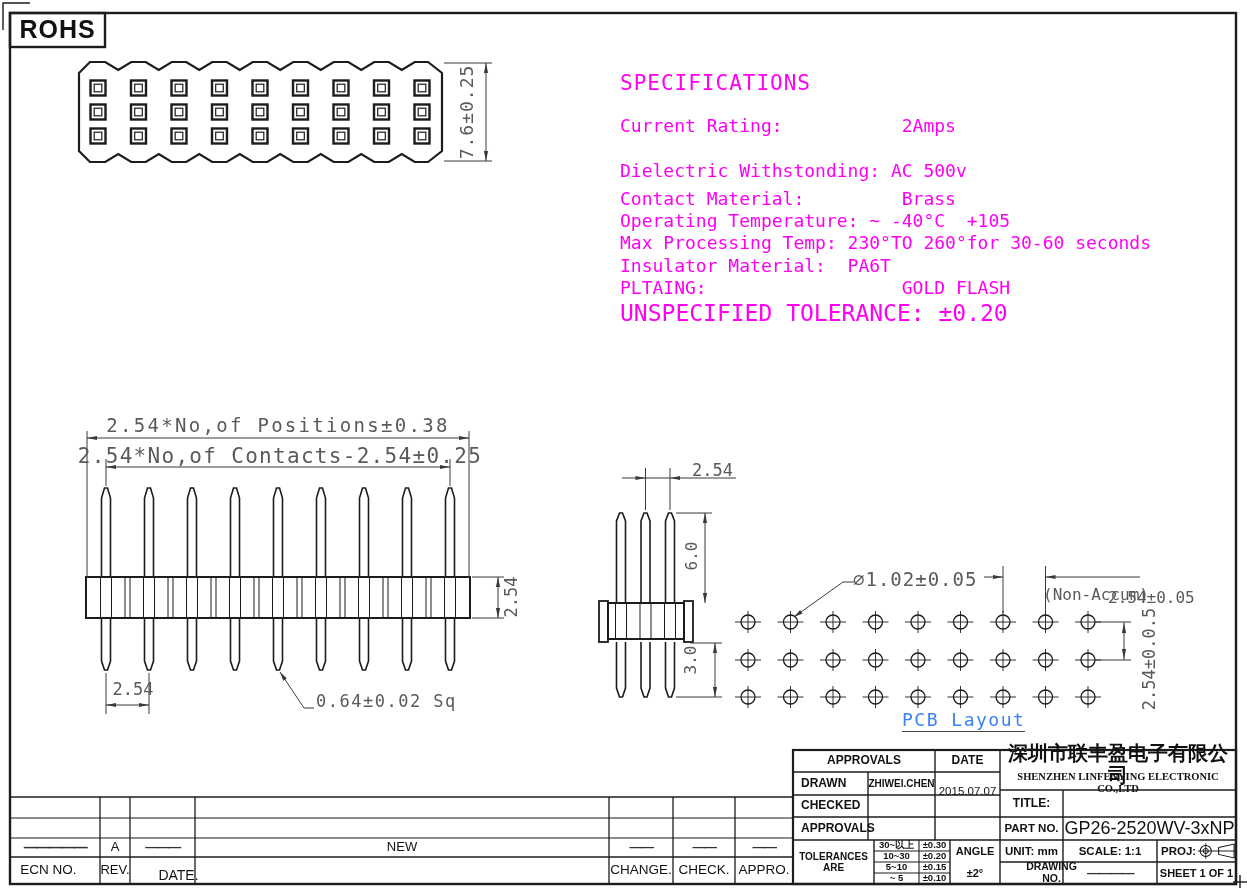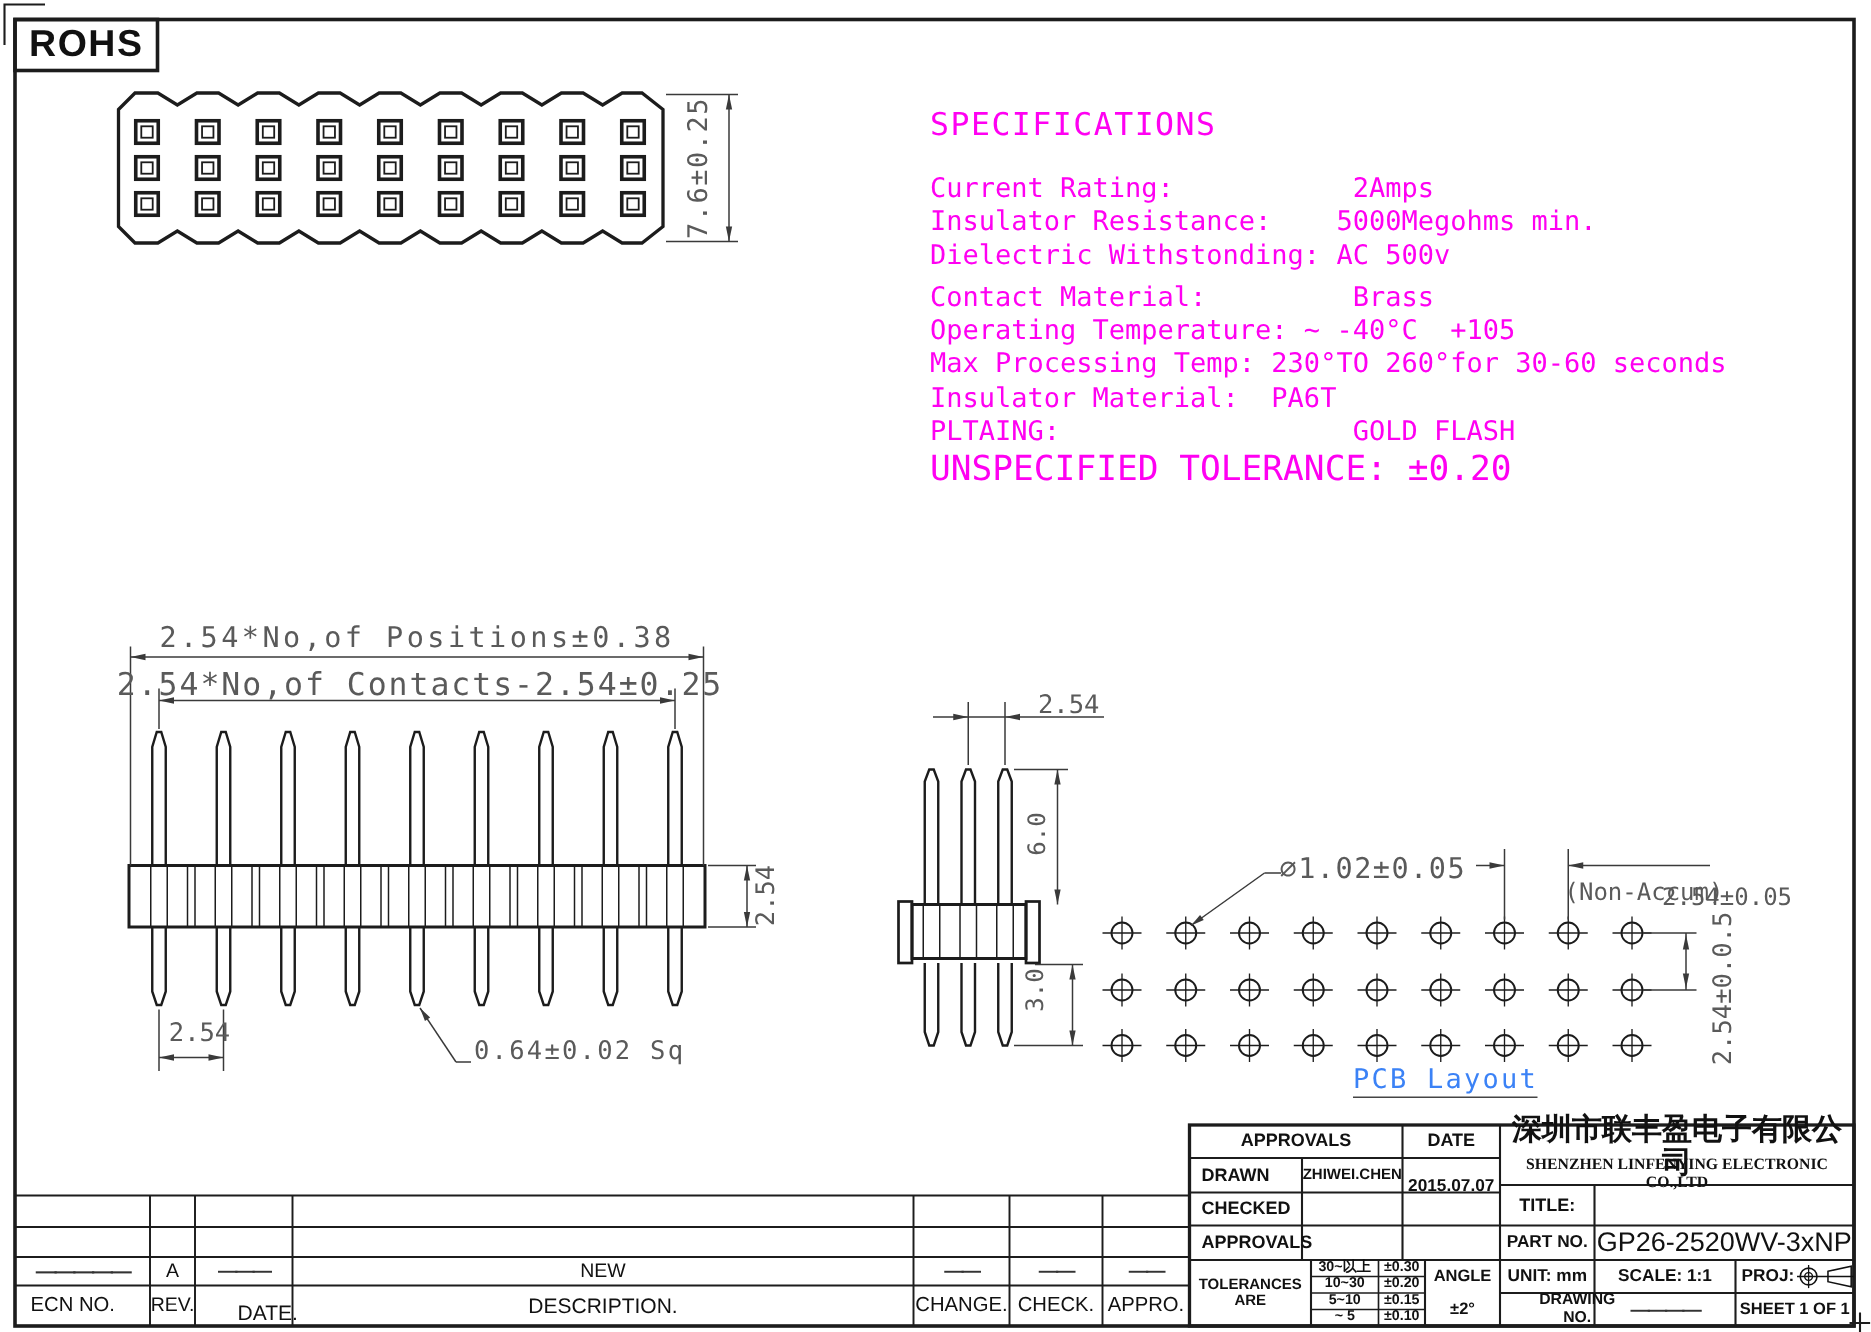--- a/index.html
+++ b/index.html
@@ -328,21 +328,20 @@
         <line x1="609" y1="797" x2="609" y2="884" stroke="#1c1c1c" stroke-width="1.3"></line>
         <line x1="673" y1="797" x2="673" y2="884" stroke="#1c1c1c" stroke-width="1.3"></line>
         <line x1="735" y1="797" x2="735" y2="884" stroke="#1c1c1c" stroke-width="1.3"></line>
       </g>
     </svg>
 
   <div class="t c" style="left:10px;top:13px;width:95px;height:34px;font-size:25px;font-weight:700;letter-spacing:1px;">ROHS</div>
 
   <div class="spec" style="left:620px;top:71px;font-size:21px;letter-spacing:1px;">SPECIFICATIONS</div>
   <div class="spec" style="left:620px;top:115px;font-size:18px;">Current Rating:           2Amps</div>
-  <div class="spec" style="left:620px;top:137px;font-size:18px;">Insulator Resistance:    5000Megohms min.</div>
   <div class="spec" style="left:620px;top:160px;font-size:18px;">Dielectric Withstonding: AC 500v</div>
   <div class="spec" style="left:620px;top:188px;font-size:18px;">Contact Material:         Brass</div>
   <div class="spec" style="left:620px;top:210px;font-size:18px;">Operating Temperature: ~ -40°C  +105</div>
   <div class="spec" style="left:620px;top:232px;font-size:18px;">Max Processing Temp: 230°TO 260°for 30-60 seconds</div>
   <div class="spec" style="left:620px;top:255px;font-size:18px;">Insulator Material:  PA6T</div>
   <div class="spec" style="left:620px;top:277px;font-size:18px;">PLTAING:                  GOLD FLASH</div>
   <div class="spec" style="left:620px;top:300px;font-size:23px;">UNSPECIFIED TOLERANCE: ±0.20</div>
 
   <div class="dim rot" style="left:466px;top:112px;font-size:18px;letter-spacing:1px;">7.6±0.25</div>
   <div class="dim ctr" style="left:278px;top:414px;font-size:19px;letter-spacing:2.3px;">2.54*No,of Positions±0.38</div>
@@ -356,21 +355,21 @@
   <div class="dim" style="left:853px;top:568px;font-size:19px;letter-spacing:1px;">∅1.02±0.05</div>
   <div class="dim" style="left:1108px;top:560px;font-size:16px;margin-top:28px;">2.54±0.05</div>
   <div class="dim" style="left:1043px;top:585px;font-size:16px;">(Non-Accum)</div>
   <div class="dim rot" style="left:1149px;top:659px;font-size:17px;">2.54±0.0.5</div>
   <div class="dim underln" style="left:902px;top:709px;font-size:18px;letter-spacing:1.5px;color:#3b82f6;">PCB Layout</div>
 
   <div class="t c" style="left:793px;top:750px;width:142px;height:22px;font-size:12px;font-weight:600;">APPROVALS</div>
   <div class="t c" style="left:935px;top:750px;width:65px;height:22px;font-size:12px;font-weight:600;">DATE</div>
   <div class="t l" style="left:801px;top:772px;width:67px;height:23px;font-size:12px;font-weight:600;">DRAWN</div>
   <div class="t c" style="left:868px;top:772px;width:67px;height:23px;font-size:10px;font-weight:600;">ZHIWEI.CHEN</div>
-  <div class="t c" style="left:935px;top:772px;width:65px;height:39px;font-size:11.5px;font-weight:700;text-align:center;">2015.07.07</div>
+  <div class="t c" style="left:935px;top:772px;width:65px;height:39px;font-size:11.5px;font-weight:400;text-align:center;">2015.07.07</div>
   <div class="t l" style="left:801px;top:795px;width:67px;height:22px;font-size:12px;font-weight:600;">CHECKED</div>
   <div class="t l" style="left:801px;top:817px;width:70px;height:23px;font-size:12px;font-weight:600;">APPROVALS</div>
   <div class="t c" style="left:793px;top:840px;width:81px;height:44px;font-size:10px;font-weight:600;">TOLERANCES ARE</div>
 
   <div class="t c" style="left:874px;top:840px;width:45px;height:11px;font-size:9.5px;font-weight:600;">30~以上</div>
   <div class="t c" style="left:919px;top:840px;width:31px;height:11px;font-size:9.5px;font-weight:600;">±0.30</div>
   <div class="t c" style="left:874px;top:851px;width:45px;height:11px;font-size:9.5px;font-weight:600;">10~30</div>
   <div class="t c" style="left:919px;top:851px;width:31px;height:11px;font-size:9.5px;font-weight:600;">±0.20</div>
   <div class="t c" style="left:874px;top:862px;width:45px;height:11px;font-size:9.5px;font-weight:600;text-align:center;">5~10</div>
   <div class="t c" style="left:919px;top:862px;width:31px;height:11px;font-size:9.5px;font-weight:600;">±0.15</div>
@@ -398,21 +397,20 @@
       <polygon points="24,5 42,1 42,17 24,13" fill="none" stroke="#111" stroke-width="1.2"></polygon>
     </svg>
   </div>
   <div class="t c" style="left:1000px;top:862px;width:63px;height:22px;font-size:10.5px;font-weight:600;padding-left:20px;">DRAWING  NO.</div>
   <div class="t c dash" style="left:1063px;top:862px;width:94px;height:22px;font-size:13px;">————</div>
   <div class="t c" style="left:1157px;top:862px;width:79px;height:22px;font-size:11px;font-weight:600;">SHEET  1  OF  1</div>
 
   <div class="t c" style="left:10px;top:857px;width:77px;height:27px;font-size:13.5px;">ECN  NO.</div>
   <div class="t c" style="left:100px;top:857px;width:30px;height:27px;font-size:13px;">REV.</div>
   <div class="t c" style="left:146px;top:857px;width:65px;height:38px;font-size:14px;">DATE.</div>
-  <div class="t c" style="left:195px;top:857px;width:414px;height:27px;font-size:14px;">DESCRIPTION.</div>
   <div class="t c" style="left:609px;top:857px;width:64px;height:27px;font-size:13.5px;">CHANGE.</div>
   <div class="t c" style="left:673px;top:857px;width:62px;height:27px;font-size:13.5px;">CHECK.</div>
   <div class="t c" style="left:735px;top:857px;width:58px;height:27px;font-size:13.5px;">APPRO.</div>
 
   <div class="t c dash" style="left:10px;top:838px;width:90px;height:19px;font-size:14px;">—————</div>
   <div class="t c" style="left:100px;top:838px;width:30px;height:19px;font-size:13px;">A</div>
   <div class="t c dash" style="left:130px;top:838px;width:65px;height:19px;font-size:13px;">———</div>
   <div class="t c" style="left:195px;top:838px;width:414px;height:19px;font-size:13px;">NEW</div>
   <div class="t c dash" style="left:609px;top:838px;width:64px;height:19px;font-size:13px;">——</div>
   <div class="t c dash" style="left:673px;top:838px;width:62px;height:19px;font-size:13px;">——</div>

